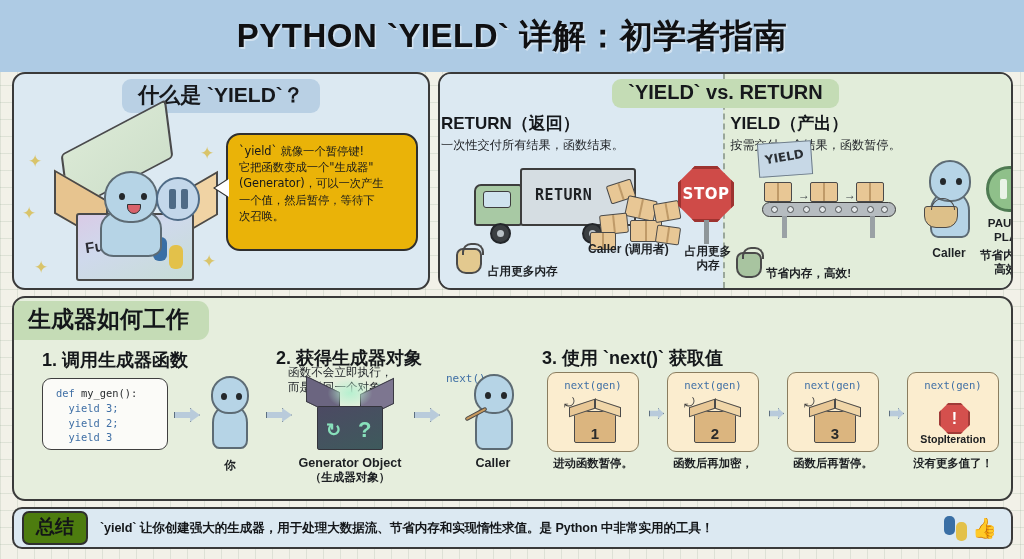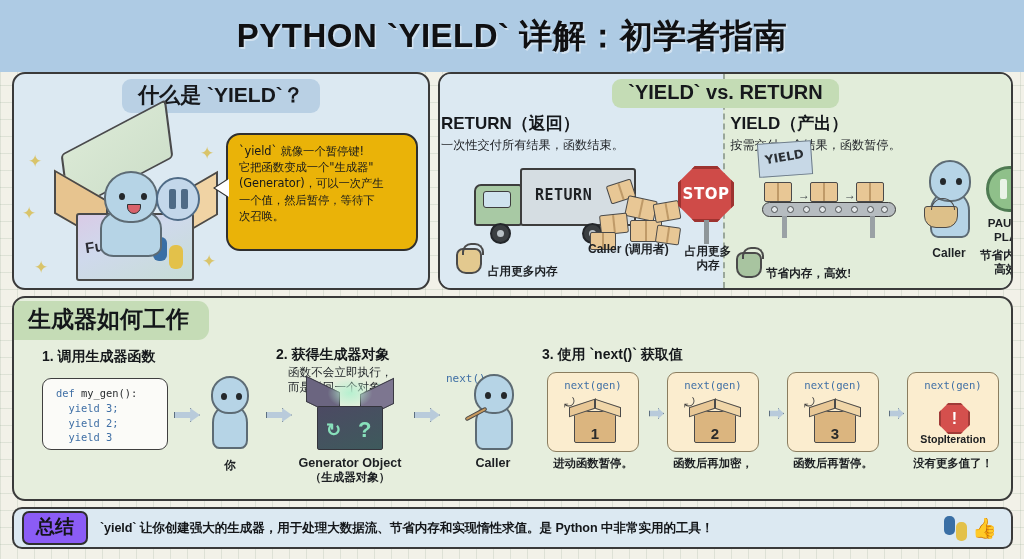--- a/index.html
+++ b/index.html
@@ -248,21 +248,21 @@
   
   #panel-how {
     left: 12px; top: 296px; width: 1001px; height: 205px;
     background: #e6eedd;
   }
   #panel-how .pill {
     background: #c5dcb6; color: #14171a; font-size: 23px;
     border-radius: 0 11px 11px 0; padding: 3px 20px 5px 14px;
     margin-top: 3px;
   }
-  .step-title { position: absolute; font-size: 14px; font-weight: bold; color: #15181b; }
+  .step-title { position: absolute; font-size: 18px; font-weight: bold; color: #15181b; }
   .step-sub { position: absolute; font-size: 11.6px; color: #22262a; line-height: 1.3; }
 
   #codebox {
     position: absolute; left: 28px; top: 80px; width: 126px; height: 72px;
     background: #fbfbf8; border: 1.8px solid #3f3f3f; border-radius: 9px;
     padding: 7px 0 0 13px;
     font-family: "DejaVu Sans Mono", monospace; font-size: 10.4px; line-height: 1.42;
   }
   #codebox .kw { color: #3f6fa5; }
   #codebox .id { color: #2a2d30; }
@@ -356,21 +356,21 @@
     font-size: 11.4px; color: #1c1f22; font-weight: 700;
   }
 
   
   #summary {
     left: 12px; top: 507px; width: 1001px; height: 42px;
     background: #dce9f2; border-radius: 10px;
     display: flex; align-items: center; padding: 0 8px;
   }
   #summary .pill {
-    background: #8b5cf6; border: 2px solid #2f2f2f; border-radius: 7px;
+    background: #4d7c0f; border: 2px solid #2f2f2f; border-radius: 7px;
     font-size: 19px; color: #131518; padding: 1px 12px 3px 12px; margin-right: 12px;
   }
   #summary .stext {
     flex: 1; font-size: 12.6px; font-weight: bold; color: #14171a; letter-spacing: -0.1px;
   }
   #sum-icons { display: flex; align-items: center; gap: 5px; margin-right: 6px; }
   #sum-icons .pyw { position: relative; width: 23px; height: 25px; }
   #sum-icons .pyw i { position: absolute; width: 11px; height: 19px; border-radius: 5px; }
   #sum-icons .pyw i.a { background: #3a6fa5; left: 0; top: 0; }
   #sum-icons .pyw i.b { background: #e3c14a; right: 0; bottom: 0; }

